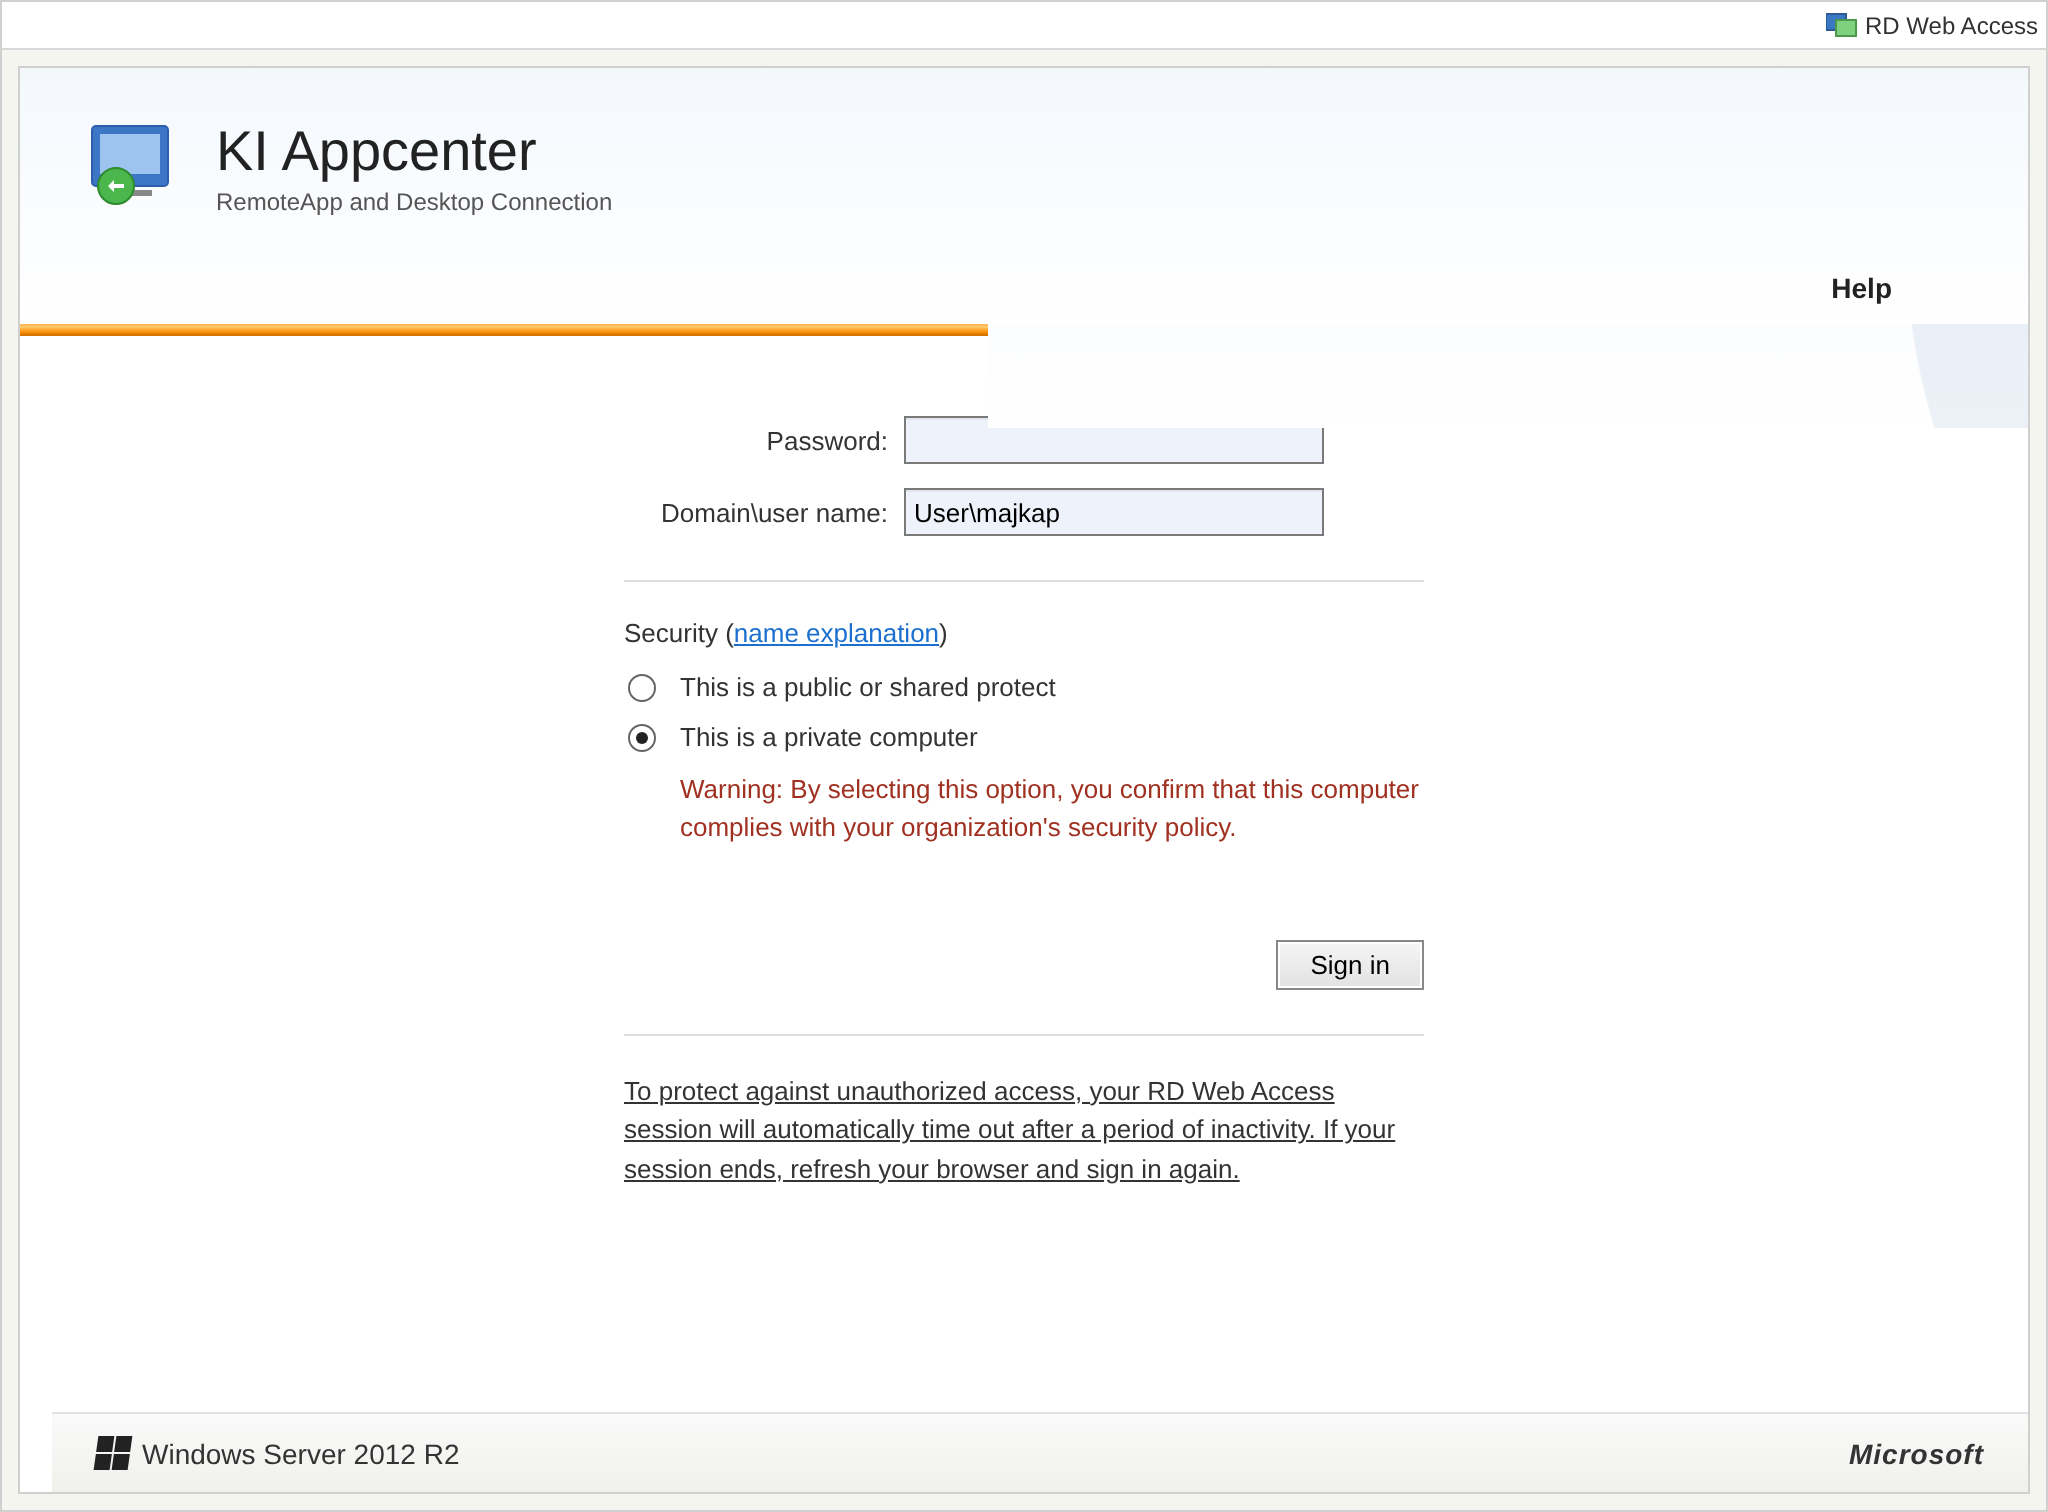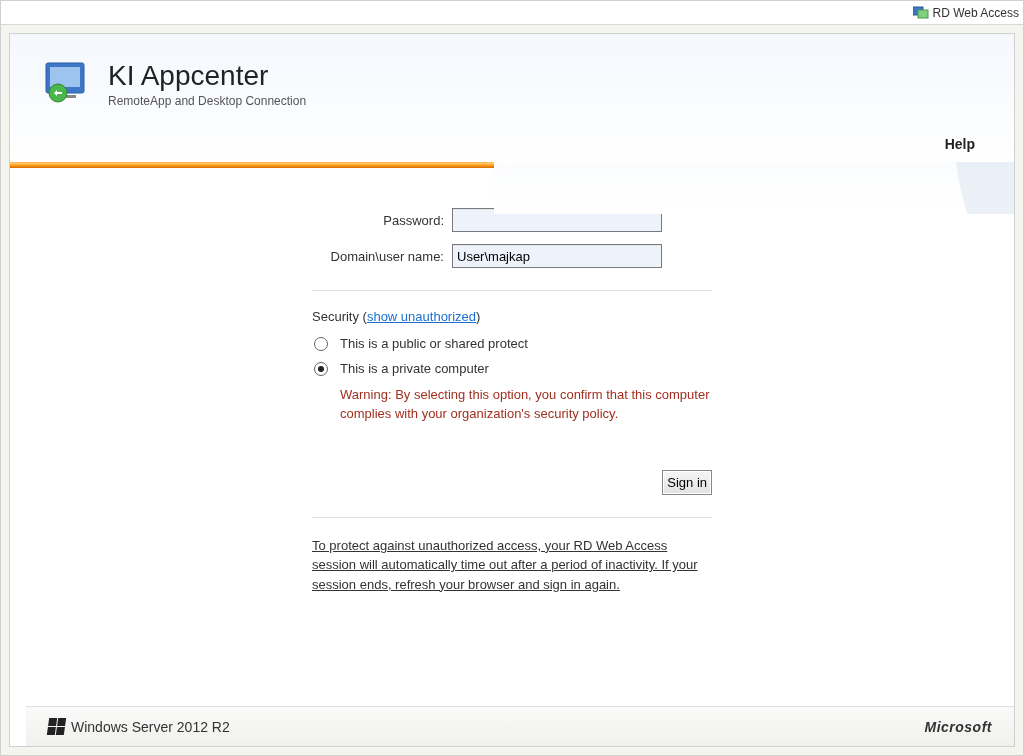--- a/index.html
+++ b/index.html
@@ -42,21 +42,21 @@
     position: absolute;
     top: 0; right: 0;
     width: 520px; height: 180px;
     background:
       radial-gradient(circle at 760px 90px, rgba(180,200,225,.25) 0 300px, transparent 301px),
       linear-gradient(#f3f7fc,#fff);
     pointer-events:none;
   }
   .header-area {
     position: relative;
-    padding: 26px 19px 0 32px;
+    padding: 26px 48px 0 32px;
     background: linear-gradient(#f4f8fd 0%, #ffffff 100%);
   }
   .brand { display: flex; align-items: center; gap: 14px; }
   .brand-icon {
     width: 52px; height: 46px;
     position: relative;
   }
   .brand-text h1 {
     margin: 0;
     font-weight: 300;
@@ -130,21 +130,21 @@
     margin: 8px 0 0 28px;
     line-height: 1.45;
   }
   .signin-row {
     display: flex; justify-content: flex-end;
     margin-top: 46px;
   }
   .signin-btn {
     border: 1px solid #888;
     background: linear-gradient(#f5f5f5,#e2e2e2);
-    padding: 4px 4px;
+    padding: 4px 16px;
     font-size: 13px;
     cursor: pointer;
     box-shadow: inset 0 0 0 1px #fff;
   }
   .notice {
     font-size: 13px;
     color: #333;
     line-height: 1.5;
     margin-top: 18px;
     text-decoration: underline;
@@ -216,21 +216,21 @@
       </div>
 
       <div class="frow">
         <div class="flabel">Domain\user name:</div>
         <input class="finput" type="text" value="User\majkap" style="">
       </div>
 
       <hr class="divider">
 
       <div class="sec-head">
-        <span>Security (</span><a>show unauthorized</a><span>)</span>
+        <span>Security (</span><a>name explanation</a><span>)</span>
       </div>
 
       <div class="radio-row">
         <span class="radio-outer"></span>
         <span>This is a public or shared protect</span>
       </div>
 
       <div class="radio-row">
         <span class="radio-outer">
             <span class="radio-dot"></span>

